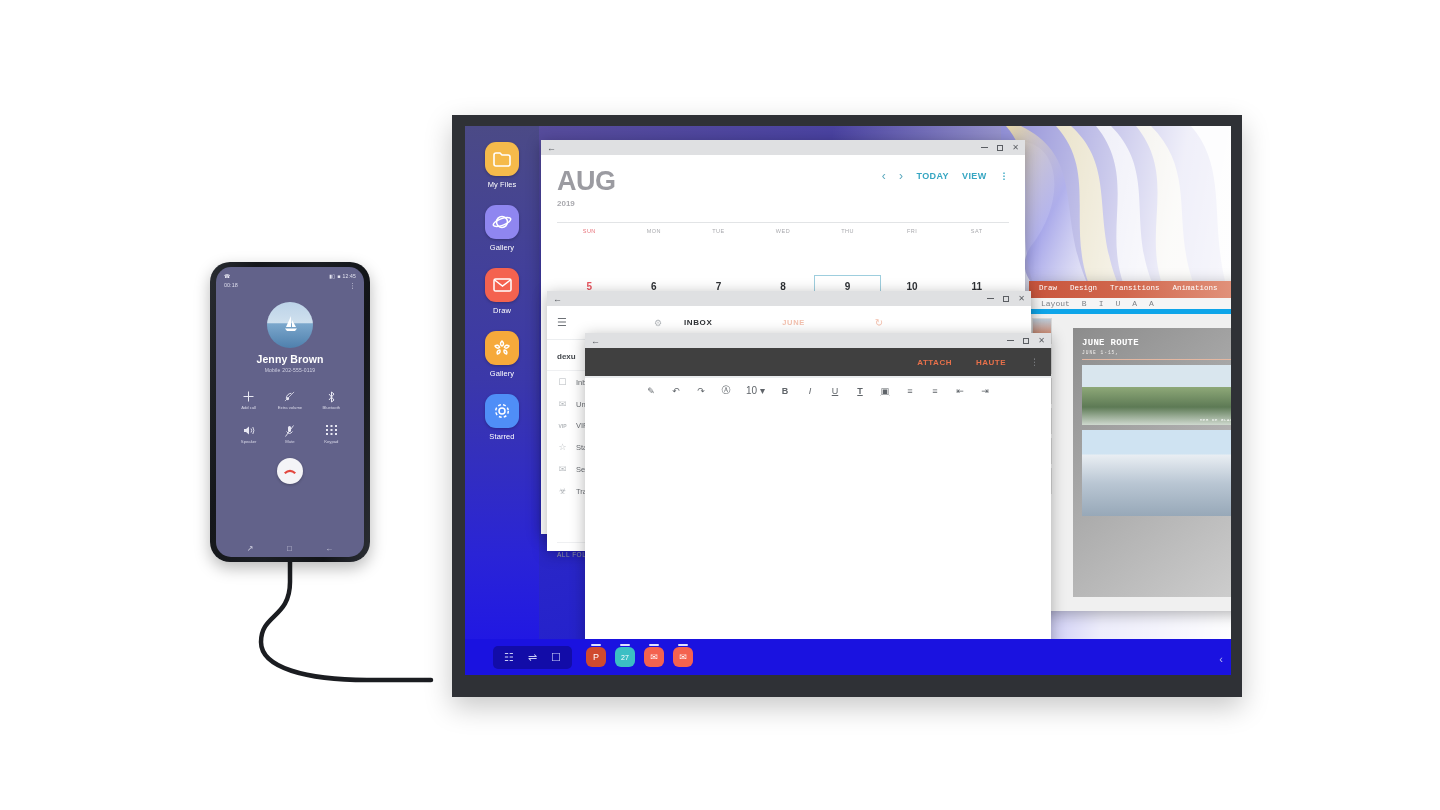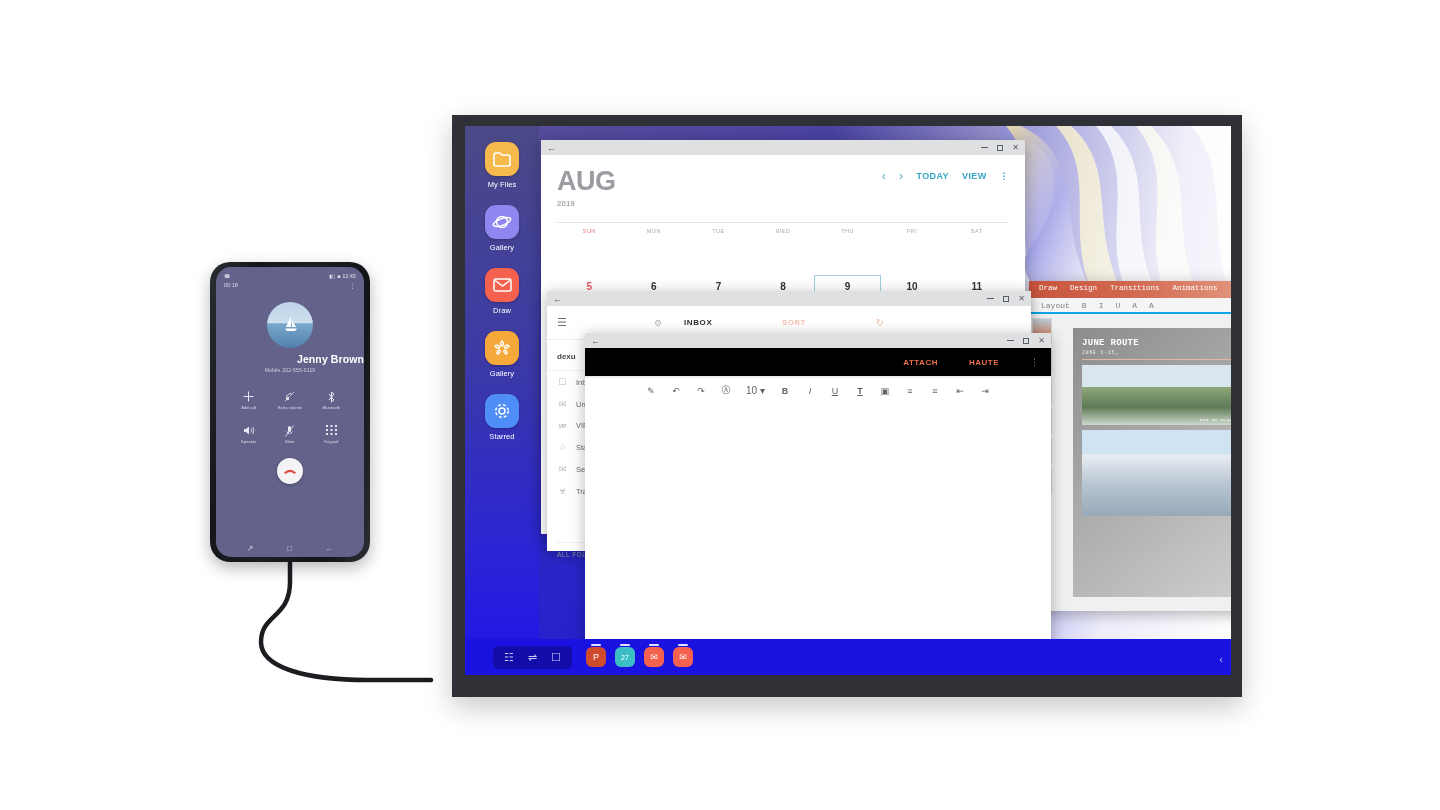--- a/index.html
+++ b/index.html
@@ -33,21 +33,21 @@
   .ph-subbar { display:flex; align-items:center; justify-content:space-between; padding: 1px 8px 0 8px; }
   .ph-timer { color:#dcdcec; font-size:5.5px; }
   .ph-kebab { color:#dcdcec; font-size:7px; line-height:5px; }
   .ph-avatar {
     width:46px; height:46px; border-radius:50%;
     margin: 14px auto 0 auto; overflow:hidden;
     background: linear-gradient(#bcd3e8 0%,#cfe0ee 46%,#7ba7cc 47%,#4f80ad 100%);
     position:relative;
   }
   .sailboat { position:absolute; left:17px; top:12px; width:14px; height:20px; }
-  .ph-name { text-align:right; color:#ffffff; font-size:10.5px; font-weight:bold; margin-top:5px; letter-spacing:.1px;}
+  .ph-name { text-align:center; color:#ffffff; font-size:10.5px; font-weight:bold; margin-top:5px; letter-spacing:.1px;}
   .ph-number { text-align:center; color:#d2d2e4; font-size:5px; margin-top:2px; letter-spacing:.2px;}
   .ph-grid { margin-top:17px; display:grid; grid-template-columns:repeat(3,1fr); row-gap:14px; padding:0 12px; }
   .ph-cell { text-align:center; color:#e4e4f0; }
   .ph-cell .gi { height:13px; display:flex; align-items:center; justify-content:center; }
   .ph-cell .gl { font-size:4.2px; margin-top:2px; color:#d8d8e8; }
   .ph-end {
     width:26px; height:26px; border-radius:50%; background:#f4f4f7;
     margin: 14px auto 0 auto; display:flex; align-items:center; justify-content:center;
     box-shadow:0 1px 3px rgba(0,0,0,.25);
   }
@@ -121,36 +121,36 @@
   .mail-side { width:125px; border-right:1px solid #eff0f2; padding-top:6px; position:relative; }
   .acct { font-size:8px; color:#44484d; font-weight:bold; padding:6px 10px 9px 10px; border-bottom:1px solid #eff0f2; }
   .fld { display:flex; align-items:center; gap:8px; padding:6px 10px; font-size:7.5px; color:#6c7075; }
   .fld .fi { width:11px; text-align:center; color:#b3b7bb; font-size:9px; }
   .fld .vipi { font-size:5px; font-weight:bold; color:#b3b7bb; }
   .allf { position:absolute; bottom:8px; left:10px; font-size:6.5px; color:#8a8e93; letter-spacing:.5px; border-top:1px solid #eff0f2; padding-top:8px; width:105px;}
   .mail-list { flex:1; }
 
   
   #win-comp { left:120px; top:207px; width:466px; height:318px; }
-  .comp-act { height:28px; display:flex; align-items:center; justify-content:flex-end; gap:31px; padding:0 12px; background:#000000; }
+  .comp-act { height:28px; display:flex; align-items:center; justify-content:flex-end; gap:24px; padding:0 12px; background:#404040; }
   .comp-act .a { font-size:8px; font-weight:bold; color:#e8704a; letter-spacing:.5px; }
   .comp-act .kb { color:#8c9095; font-size:9px; line-height:6px; }
   .comp-div { height:1px; background:#eaecee; }
   .comp-body { padding:16px 14px; height:232px; }
   .comp-line { font-size:8.5px; color:#3a3e43; margin-bottom:17px; }
   .caret { display:inline-block; width:1px; height:10px; background:#6b6f74; margin-top:6px; }
   .comp-tools { height:26px; border-top:1px solid #ebedef; display:flex; align-items:center; justify-content:center; gap:0px; }
   .tool { width:25px; text-align:center; color:#5f6469; font-size:9px; }
   .tool.sz { font-size:10px; width:34px;text-align:center; }
 
   
   #win-ppt { left:564px; top:155px; width:240px; height:330px; overflow:hidden;font-family:Liberation Mono, monospace; }
   .ppt-ribbon { height:17px; background:linear-gradient(90deg,#c8553d 0%, #d1674d 40%, #e6a08a 100%); position:relative; }
   .ppt-tabs { position:absolute; left:10px; top:3px; display:flex; gap:13px; font-size:7.5px; color:#fff; }
-  .ppt-tools { height:16px; background:#f5f5f5; display:flex; align-items:center; gap:12px; padding-left:12px; font-size:8px; color:#7d8085; border-bottom:2px solid #0ea5e9;}
+  .ppt-tools { height:16px; background:#f5f5f5; display:flex; align-items:center; gap:12px; padding-left:12px; font-size:8px; color:#7d8085; border-bottom:5px solid #0ea5e9;}
   .ppt-main { display:flex; height:calc(100% - 33px); background:#f0f0f0; }
   .ppt-thumbs { width:26px; padding:4px 3px; display:flex; flex-direction:column; gap:4px; }
   .thumb { height:26px; border:1px solid #d6d6d6; }
   .ppt-slide { flex:1; padding:14px 18px; }
   .slide-card { background:linear-gradient(140deg,#8c8c8c,#cfcfcf); height:100%; padding:10px 9px; }
   .s-ttl { font-size:9px; font-weight:bold; color:#fff; letter-spacing:.3px; }
   .s-sub { font-size:4.5px; color:#f0efed; margin-top:2px; letter-spacing:1px; }
   .s-rule { height:1px; background:#e4b7a1; margin:4px 0 5px 0; }
   .s-img1 { height:60px; background:linear-gradient(#d9e6ee 0 36%, #8ea878 37%, #5d7a55 70%, #cfd9cf 100%); position:relative; }
   .s-cap { position:absolute; right:6px; bottom:3px; font-size:4px; color:#fff; letter-spacing:.6px; }
@@ -461,21 +461,21 @@
               <span>✕</span>
             </span>
           </div>
           <div class="mail-top">
             <div class="mail-left">
               <span style="color:#6c7075;font-size:11px">☰</span>
               <span style="color:#b3b7bb;font-size:9px">⚙</span>
             </div>
             <div class="mail-mid">
               <span class="inbox-ttl">INBOX</span>
-              <span class="sort-ttl">SORT</span>
+              <span class="sort-ttl">JUNE</span>
               <span style="color:#f3c0ae;font-size:10px">↻</span>
             </div>
           </div>
           <div class="mail-body">
             <div class="mail-side">
               <div class="acct">dexu</div>
               <div class="fld">
                 <span class="fi">☐</span>
                 <span>Inbox</span>
               </div>

